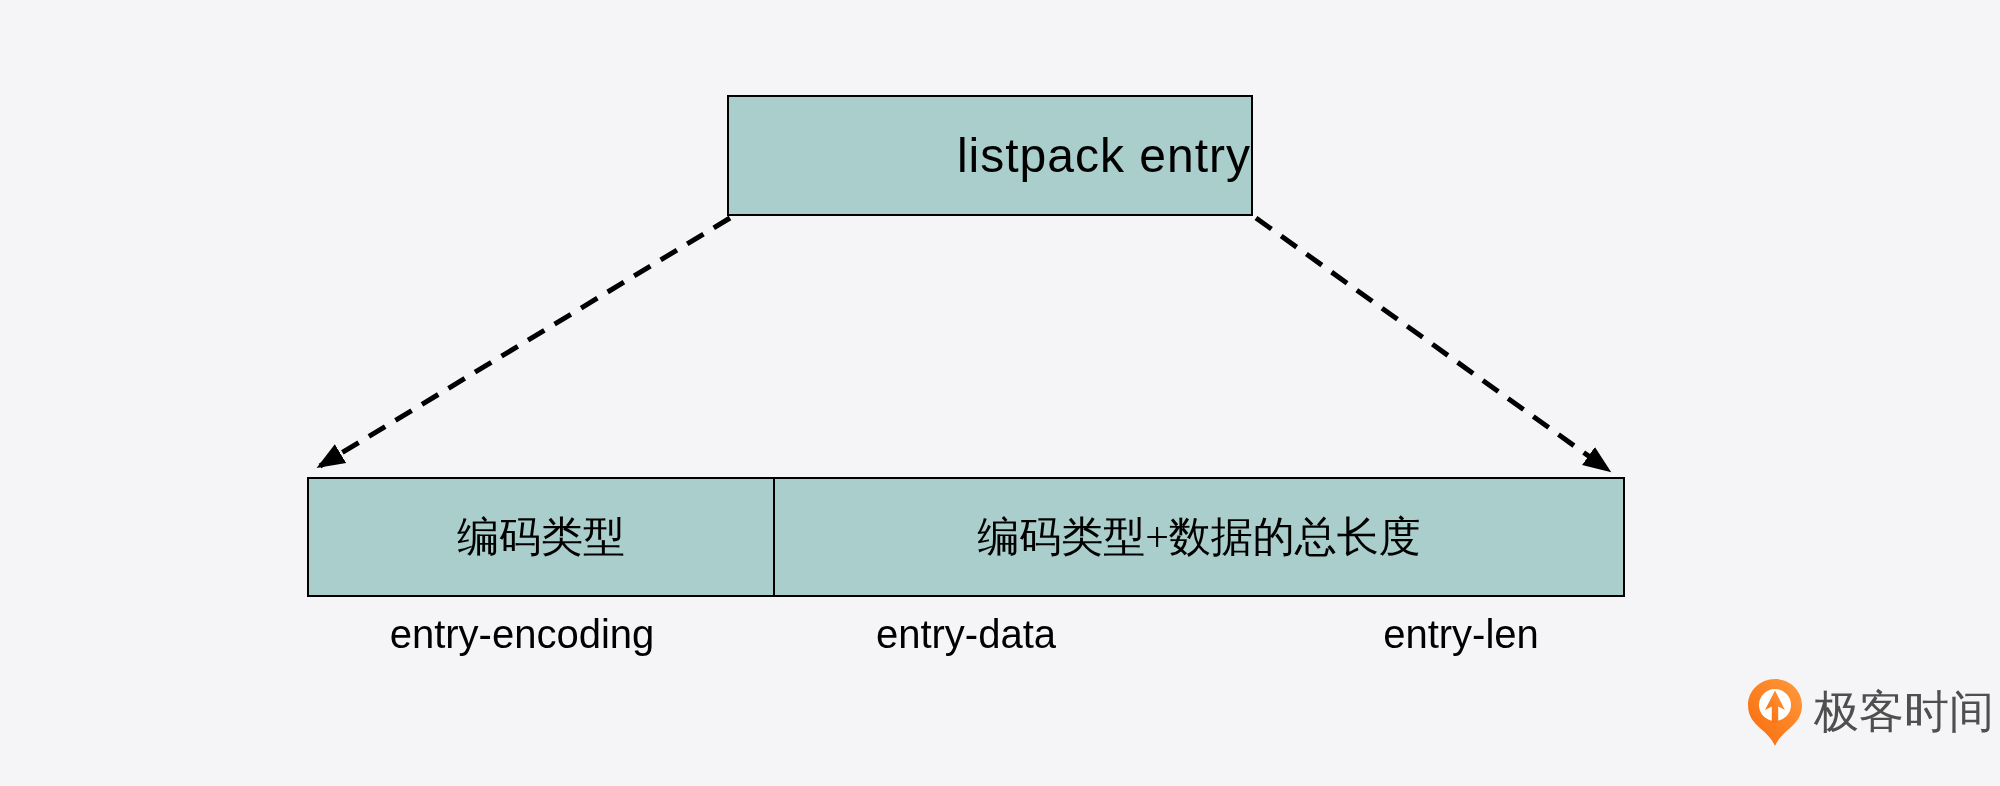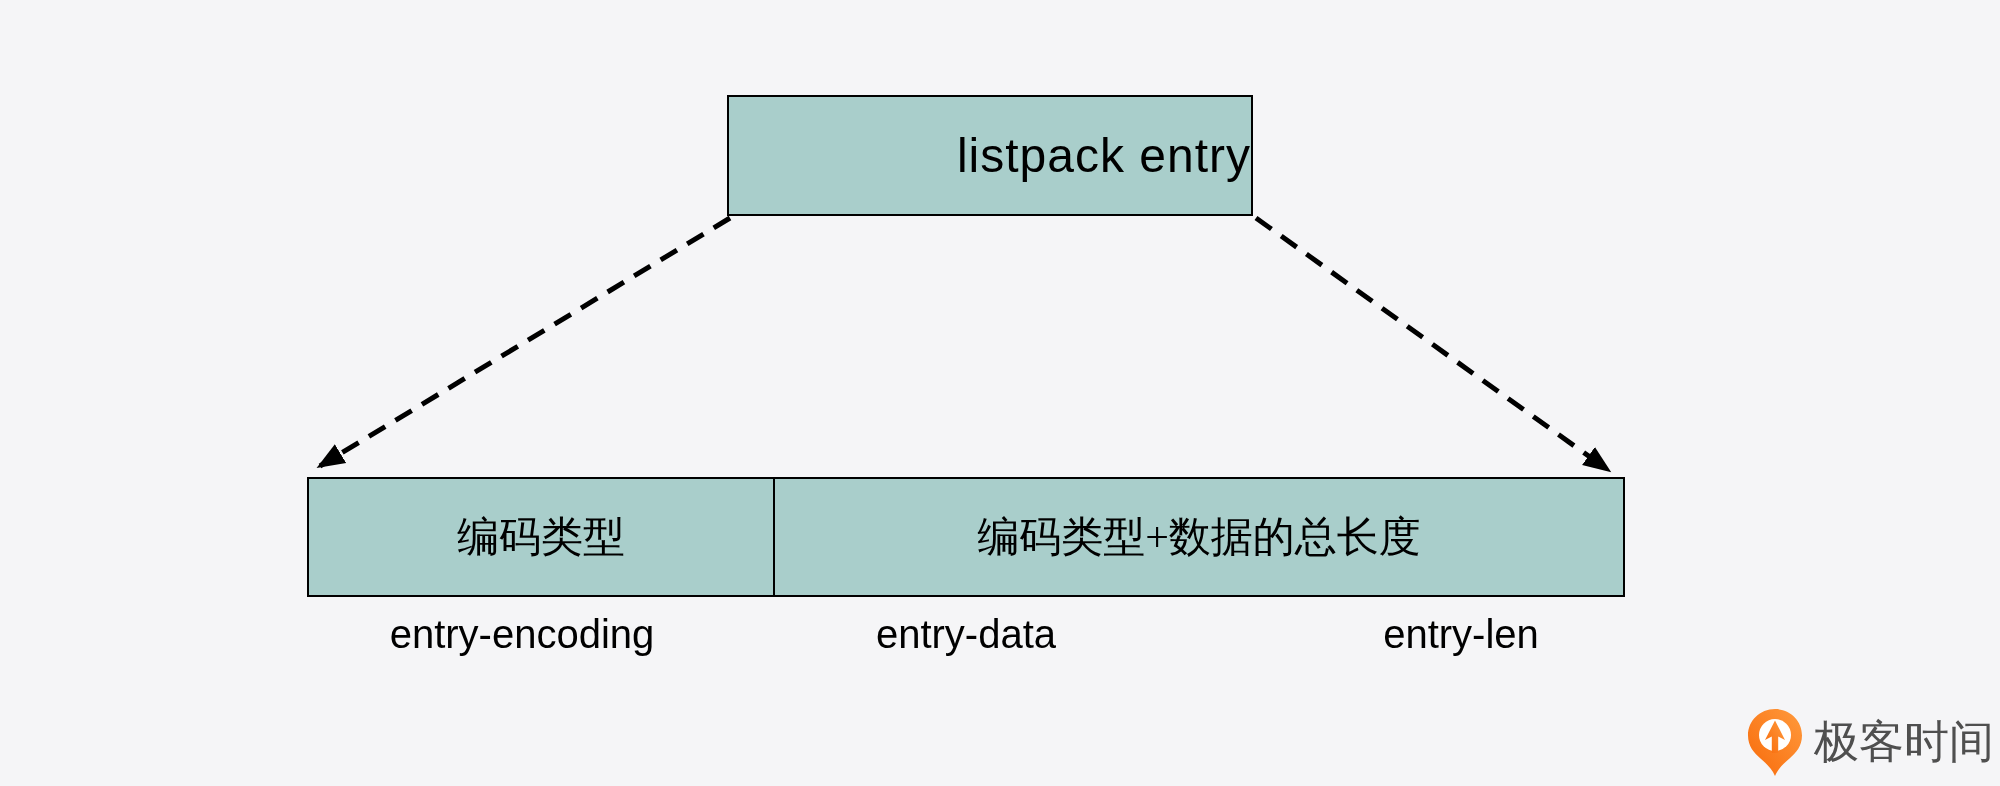--- a/index.html
+++ b/index.html
@@ -81,21 +81,21 @@
     font-size: 40px;
     color: var(--label-text);
     white-space: nowrap;
   }
   .field-label.l1 { left: 522px; }
   .field-label.l2 { left: 966px; }
   .field-label.l3 { left: 1447px; margin-left: 14px; }
 
   .brand {
     position: absolute;
-    left: 1744px; top: 706px;
+    left: 1744px; top: 676px;
     display: flex;
     align-items: center;
     text-align: right;
   }
   .brand-icon { width: 62px; height: 72px; display: block; }
   .stop-a { stop-color: var(--logo-orange-light); }
   .stop-b { stop-color: var(--logo-orange); }
   .brand-text {
     margin-left: 8px;
     font-size: 45px;

